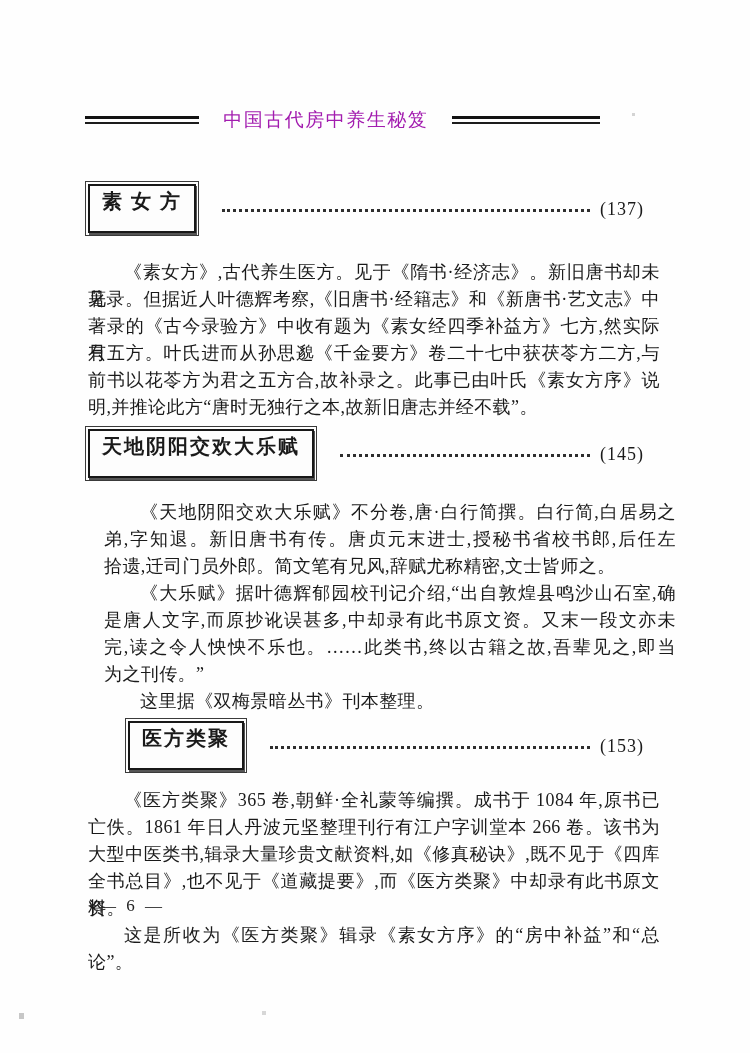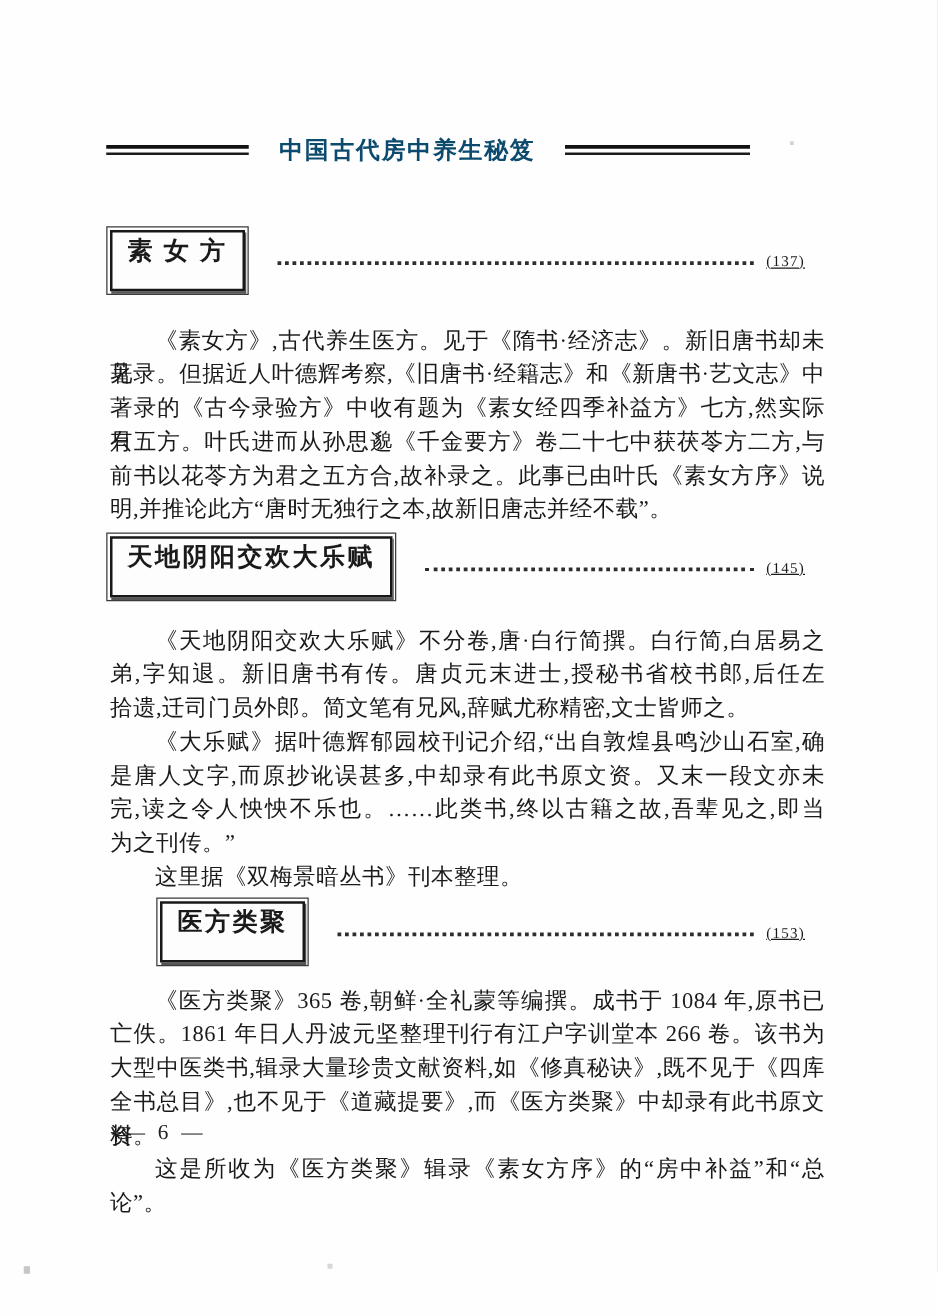--- a/index.html
+++ b/index.html
@@ -7,39 +7,39 @@
     position:relative;width:750px;height:1053px;margin:0 auto;
     background:#fefefe;color:#1a1a1a;overflow:hidden;
     font-family:"Liberation Serif","DejaVu Serif",serif;
   }
   
   .header{position:absolute;top:107px;left:85px;width:515px;display:flex;align-items:center;}
   .hrule{height:3px;border-top:3px solid #121212;border-bottom:2px solid #1c1c1c;}
   .hrule.hl{width:120px;}
   .hrule.hr{width:155px;}
   .htitle{
-    font-size:19px;font-weight:bold;letter-spacing:1.5px;margin:0 24px;
-    white-space:nowrap;color:#0c4a6e;
+    font-size:19px;font-weight:normal;letter-spacing:1.5px;margin:0 24px;
+    white-space:nowrap;color:#a21caf;
   }
   
   .content{position:absolute;left:88px;top:184px;width:572px;}
   .tocrow{display:flex;align-items:center;padding-right:16px;}
   .tocrow.r1{margin-bottom:26px;}
   .tocrow.r2{margin-bottom:21px;}
   .tocrow.r3{margin-bottom:17px;margin-left:40px;}
   .tbox{
     border:2px solid #181818;outline:1px solid #3a3a3a;outline-offset:2px;
     padding:4px 12px 19px 12px;font-size:20px;font-weight:bold;letter-spacing:2px;
     line-height:1.1;white-space:nowrap;background:#fdfdfd;box-shadow:1px 2px 0 #555;
   }
   .leader{flex:1;height:0;border-top:3px dotted #2e2e2e;margin:3px 10px 0 26px;}
-  .pref{font-size:12px;letter-spacing:1px;white-space:nowrap;padding-top:1px;text-decoration:underline;}
+  .pref{font-size:18px;letter-spacing:1px;white-space:nowrap;padding-top:1px;}
   .body{width:572px;}
   .body.b1{margin-bottom:8px;}
-  .body.b2{margin-bottom:6px;}
+  .body.b2{margin-bottom:6px;margin-left:16px;}
   .ln{
     font-size:18px;line-height:27px;height:27px;letter-spacing:0.4px;
     text-align:justify;text-align-last:justify;
   }
   .ln.ind{text-indent:2em;}
   .ln.end{text-align-last:left;}
   
   .folio{position:absolute;left:99px;top:897px;font-size:17px;letter-spacing:3px;color:#222;line-height:1;}
   
   .speck{position:absolute;background:#a9a9a9;opacity:0.65;}

